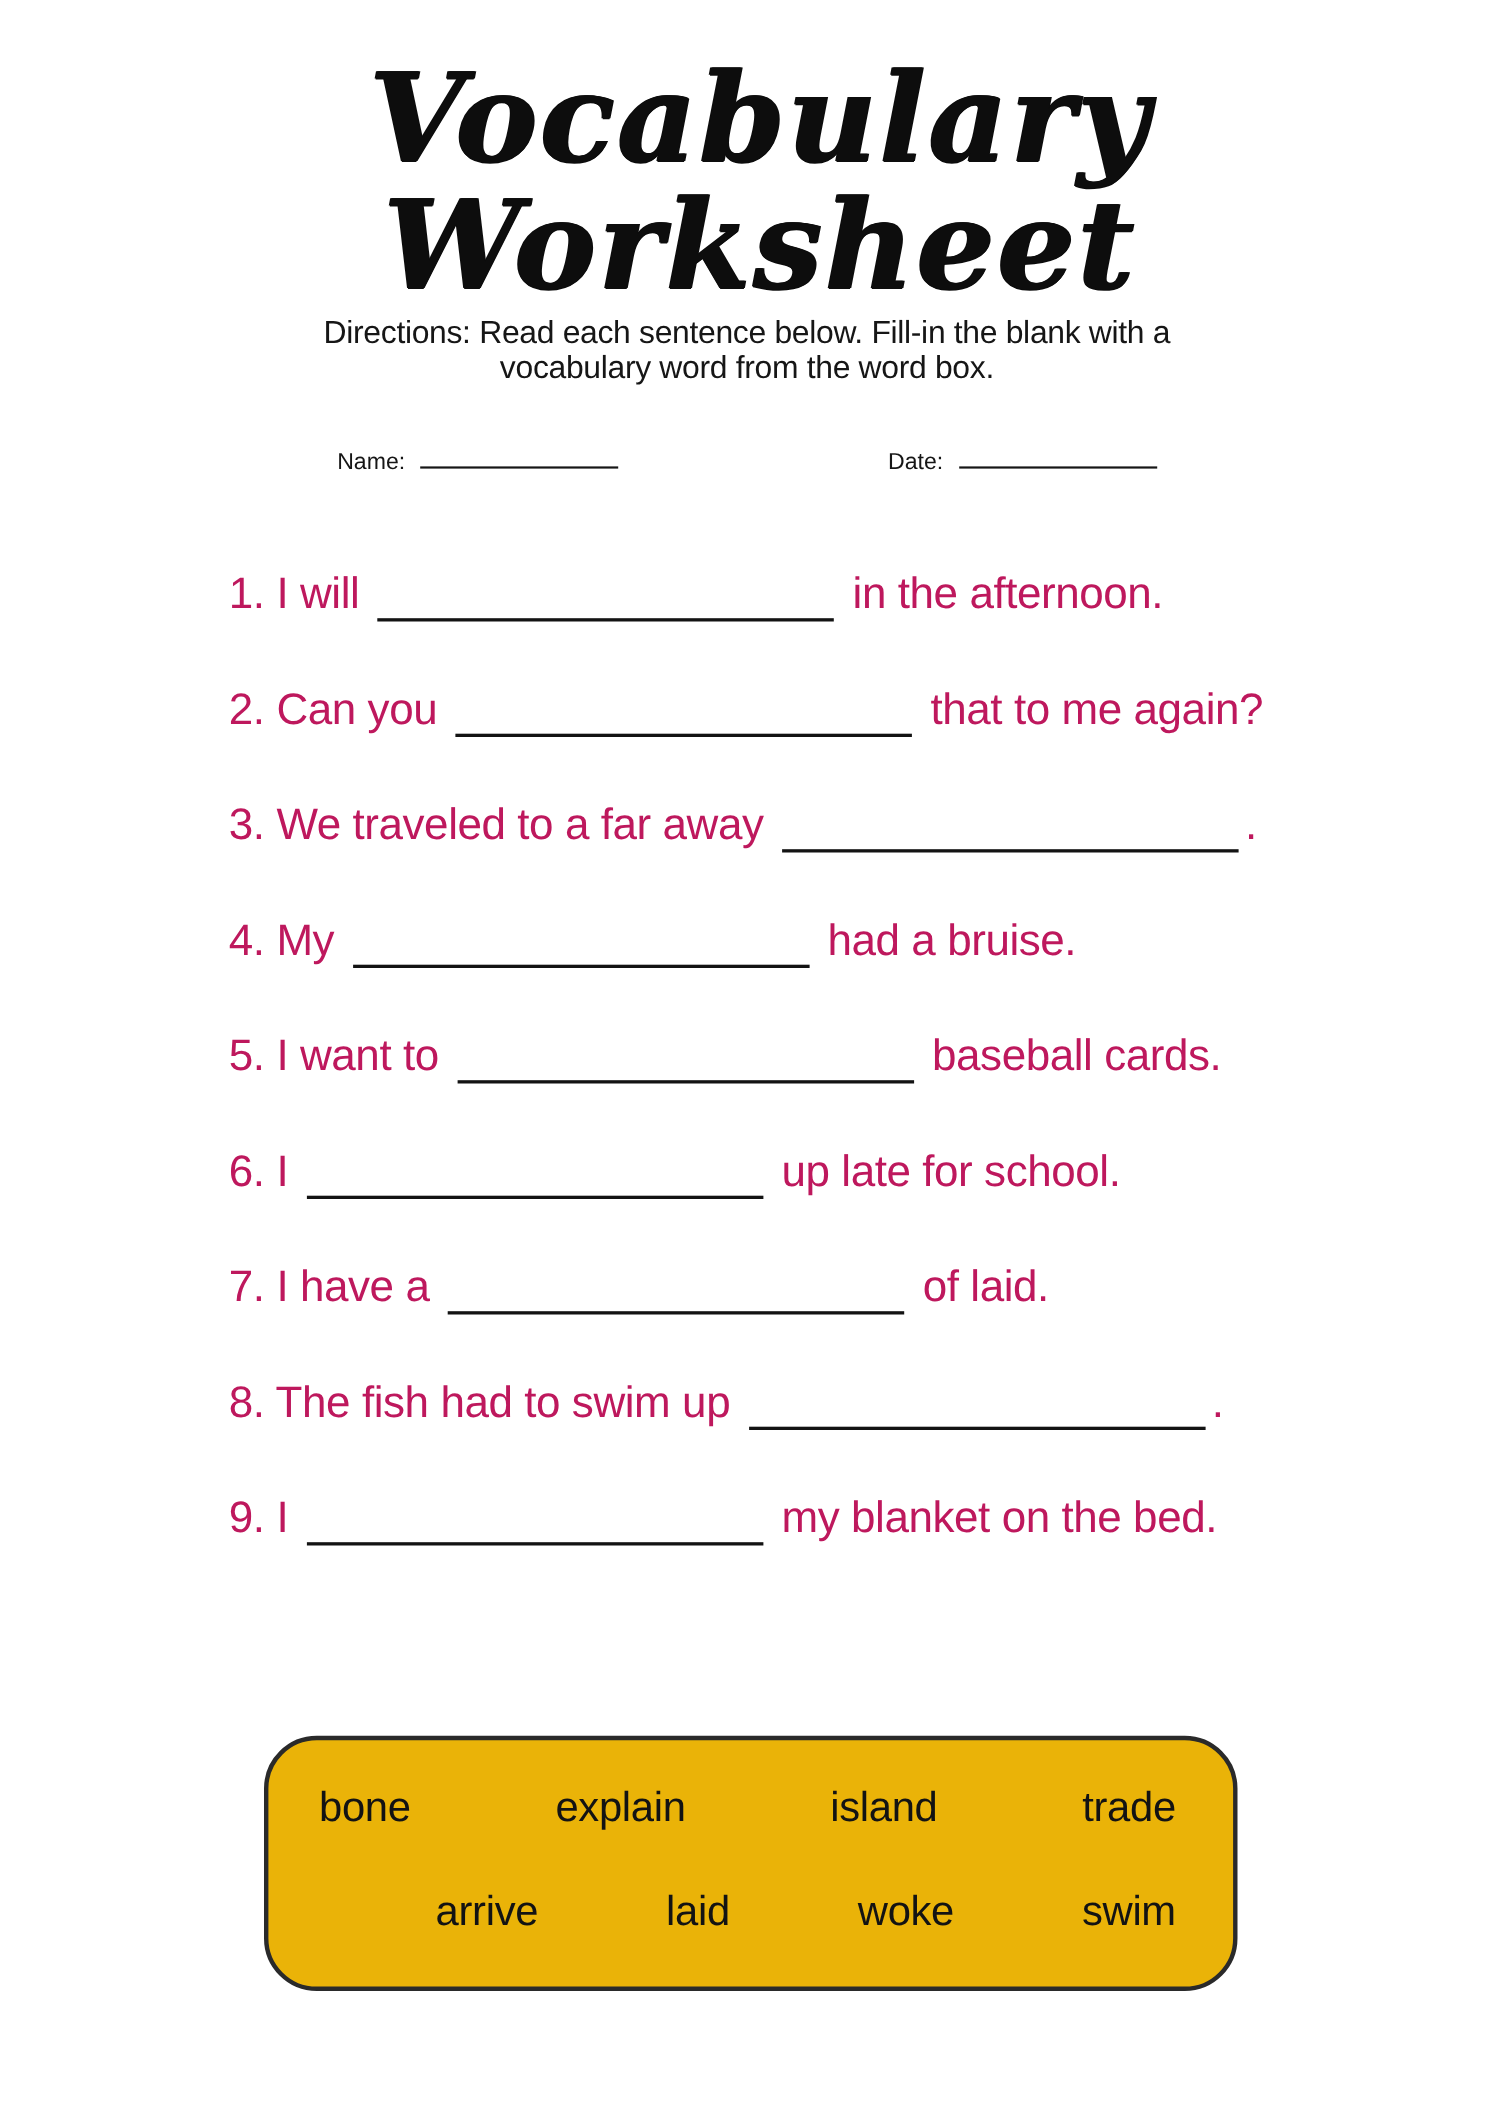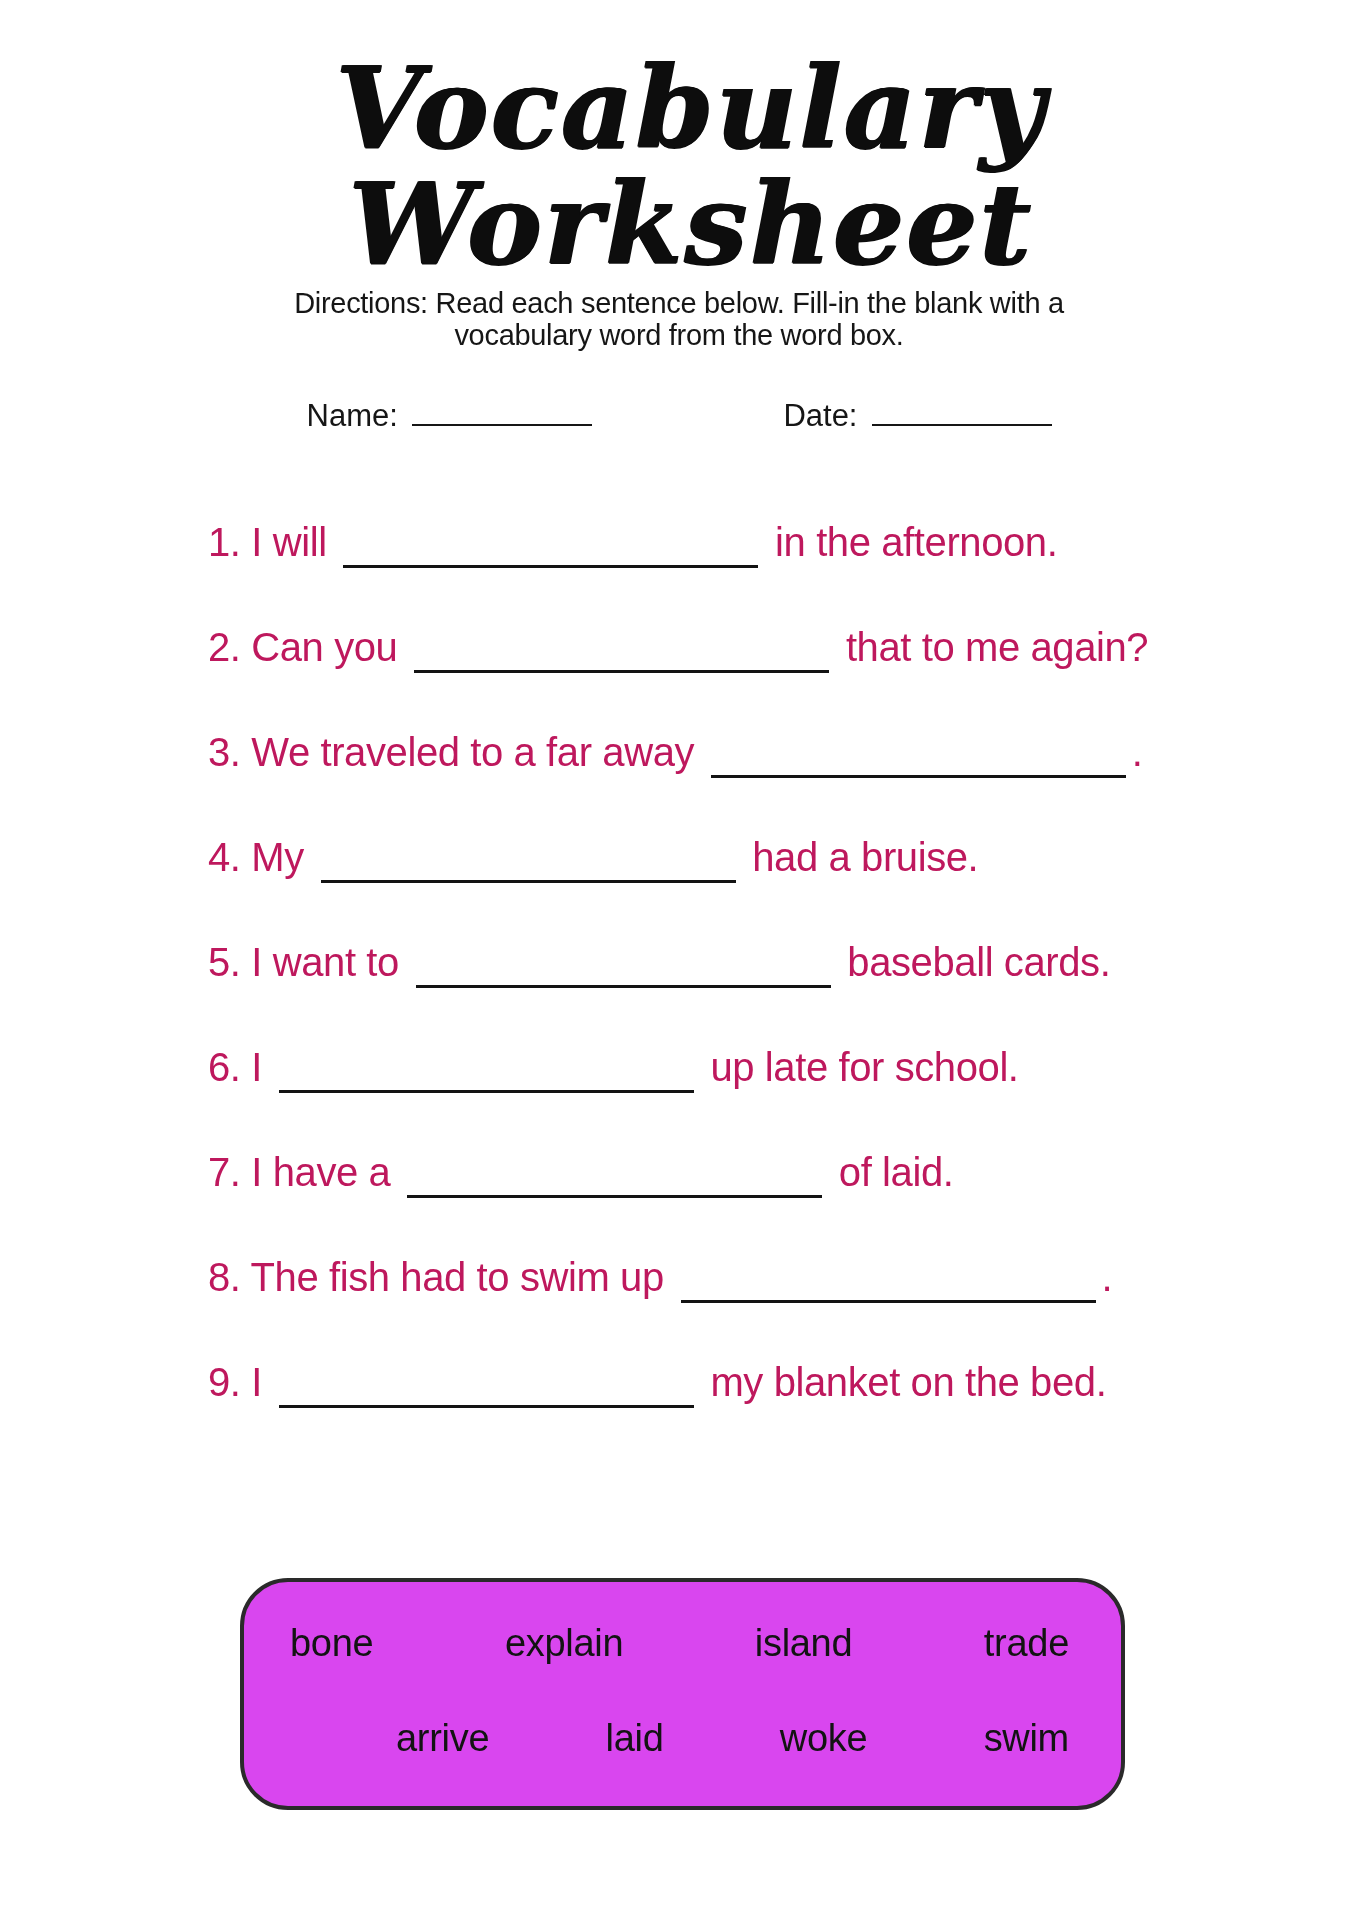--- a/index.html
+++ b/index.html
@@ -36,21 +36,21 @@
     color:#161616;
   }
 
   
   .name-date-row {
     width:745px;
     margin:46px auto 0 auto;
     display:flex;
     justify-content:space-between;
     align-items:flex-start;
-    font-size:31px;
+    font-size:21px;
     color:#161616;
   }
   .field { display:flex; align-items:baseline; gap:14px; }
   .field-blank {
     display:inline-block;
     width:180px; height:26px;
     border-bottom:2.5px solid #161616;
     margin-bottom:-10px;
   }
 
@@ -72,21 +72,21 @@
     margin:0 6px -12px 6px;
   }
 
   
   .word-box {
     position:absolute;
     left:240px; top:1528px;
     width:885px; height:232px;
     border:4px solid #2a2a2a;
     border-radius:48px;
-    background:#d946ef;
+    background:#eab308;
     box-sizing:border-box;
   }
   .word-row {
     display:flex;
     justify-content:space-between;
     align-items:baseline;
     font-size:38px;
     letter-spacing:-0.3px;
     color:#131313;
   }

